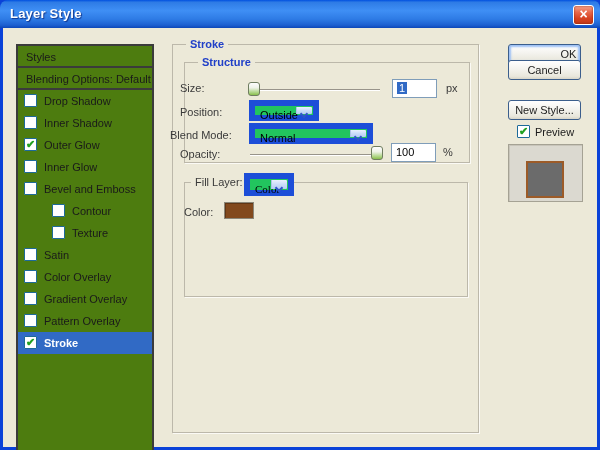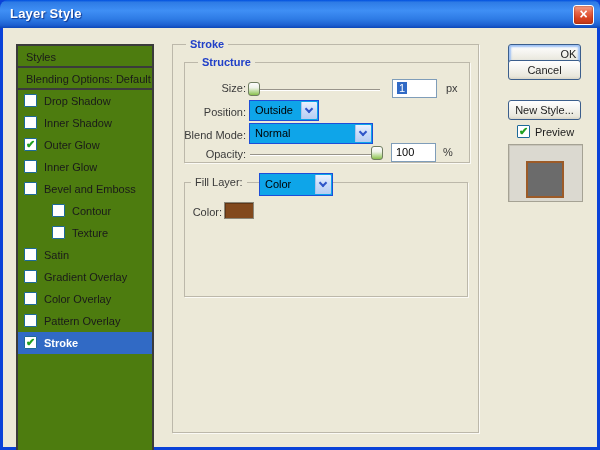--- a/index.html
+++ b/index.html
@@ -42,31 +42,31 @@
     background:#fff; border:1px solid #1d6a99; border-radius:1px;
     color:#21a121; font-size:11px; line-height:11px; text-align:center; font-weight:bold;
   }
   .check-row.indent .xp-check { left:22px; }
 
   
   .groupbox { position:absolute; border:1px solid #bcb8aa; box-shadow:1px 1px 0 #fbfaf5; }
   .grouplabel {
     position:absolute; background:#ece9d8; padding:0 4px; font-weight:bold; color:#2140c8;
   }
-  .fieldlabel { position:absolute; color:#2b2b2b; text-align:right; }
+  .fieldlabel { position:absolute; color:#2b2b2b; text-align:left; }
   .darklabel  { color:#3a3a3a; }
 
   
   .numbox {
     position:absolute; width:45px; height:19px; background:#fff;
     border:1px solid #7f9db9; padding:2px 0 0 4px; color:#000;
   }
   .sel-text { background:#316ac5; color:#fff; padding:0 2px; }
 
-  .combo { position:absolute; height:21px; background:#0ea5e9; border:1px solid #1d4ed8; cursor:pointer; }
+  .combo { position:absolute; height:21px; background:#22c55e; border:6px solid #1d4ed8; cursor:pointer; }
   .combo-text { position:absolute; left:5px; top:3px; color:#000; }
   .combo-arrow {
     position:absolute; right:1px; top:1px; bottom:1px; width:16px;
     background:linear-gradient(180deg,#eaf1fe 0%,#cbdcf9 50%,#b7cdf2 100%);
     border-left:1px solid #b0c4e8; border-radius:0 1px 1px 0;
   }
   .chev {
     position:absolute; left:4px; top:4px; width:6px; height:6px;
     border-right:2px solid #3056c8; border-bottom:2px solid #3056c8; transform:rotate(45deg);
   }
@@ -151,25 +151,25 @@
       <div class="list-row check-row indent">
         <span class="xp-check"></span>
         <span>Texture</span>
       </div>
       <div class="list-row check-row">
         <span class="xp-check"></span>
         <span>Satin</span>
       </div>
       <div class="list-row check-row">
         <span class="xp-check"></span>
+        <span>Color Overlay</span>
+      </div>
+      <div class="list-row check-row">
+        <span class="xp-check"></span>
         <span>Gradient Overlay</span>
-      </div>
-      <div class="list-row check-row">
-        <span class="xp-check"></span>
-        <span>Color Overlay</span>
       </div>
       <div class="list-row check-row">
         <span class="xp-check"></span>
         <span>Pattern Overlay</span>
       </div>
       <div class="list-row check-row selected">
         <span class="xp-check">✔</span>
         <span>Stroke</span>
       </div>
     </div>
@@ -203,21 +203,21 @@
     </div>
 
     <span class="fieldlabel darklabel" style="left:177px; top:120px; width:66px;">Opacity:</span>
     <div class="slider-track" style="left:247px; top:126px; width:133px;"></div>
     <div class="slider-thumb" style="left:368px; top:118px;"></div>
     <div class="numbox" style="left:388px; top:115px;"><span>100</span></div>
     <span class="fieldlabel darklabel" style="left:440px; top:118px; width:20px; text-align:left;">%</span>
 
     <div class="groupbox" style="left:181px; top:154px; width:284px; height:115px;"></div>
     <span class="grouplabel darklabel" style="left:188px; top:148px; color:#3a3a3a; font-weight:normal;">Fill Layer:</span>
-    <div class="combo" style="left:256px; top:145px; width:74px; height:23px;">
+    <div class="combo" style="left:241px; top:145px; width:50px; height:23px;font-family:Liberation Serif, serif;">
       <span class="combo-text" style="top:4px;">Color</span>
       <span class="combo-arrow">
           <span class="chev" style="top:5px;"></span>
         </span>
     </div>
 
     <span class="fieldlabel darklabel" style="left:181px; top:178px; width:38px;">Color:</span>
     <div class="color-swatch" style="left:221px; top:174px;"></div>
 
     <div class="xp-btn focused" style="top:16px;padding-left:48px;">OK</div>

